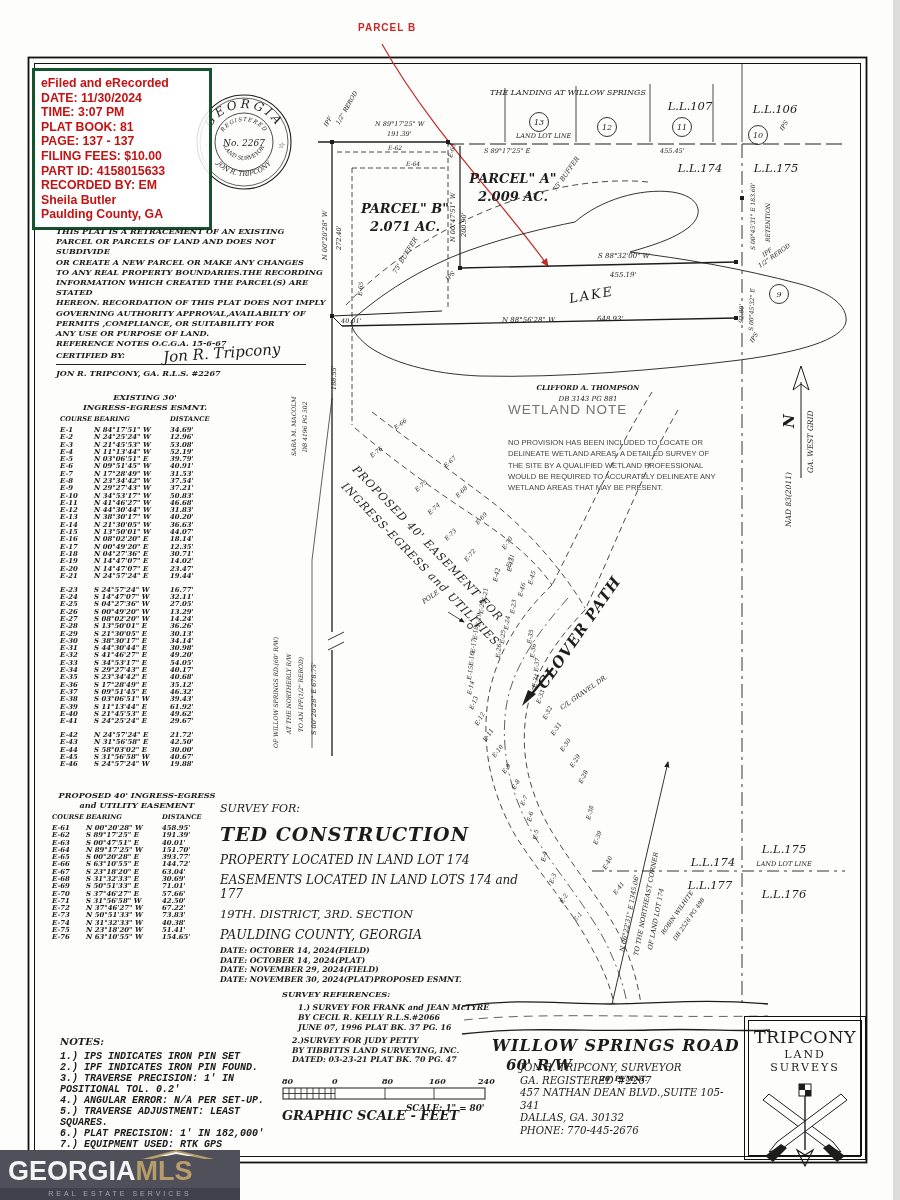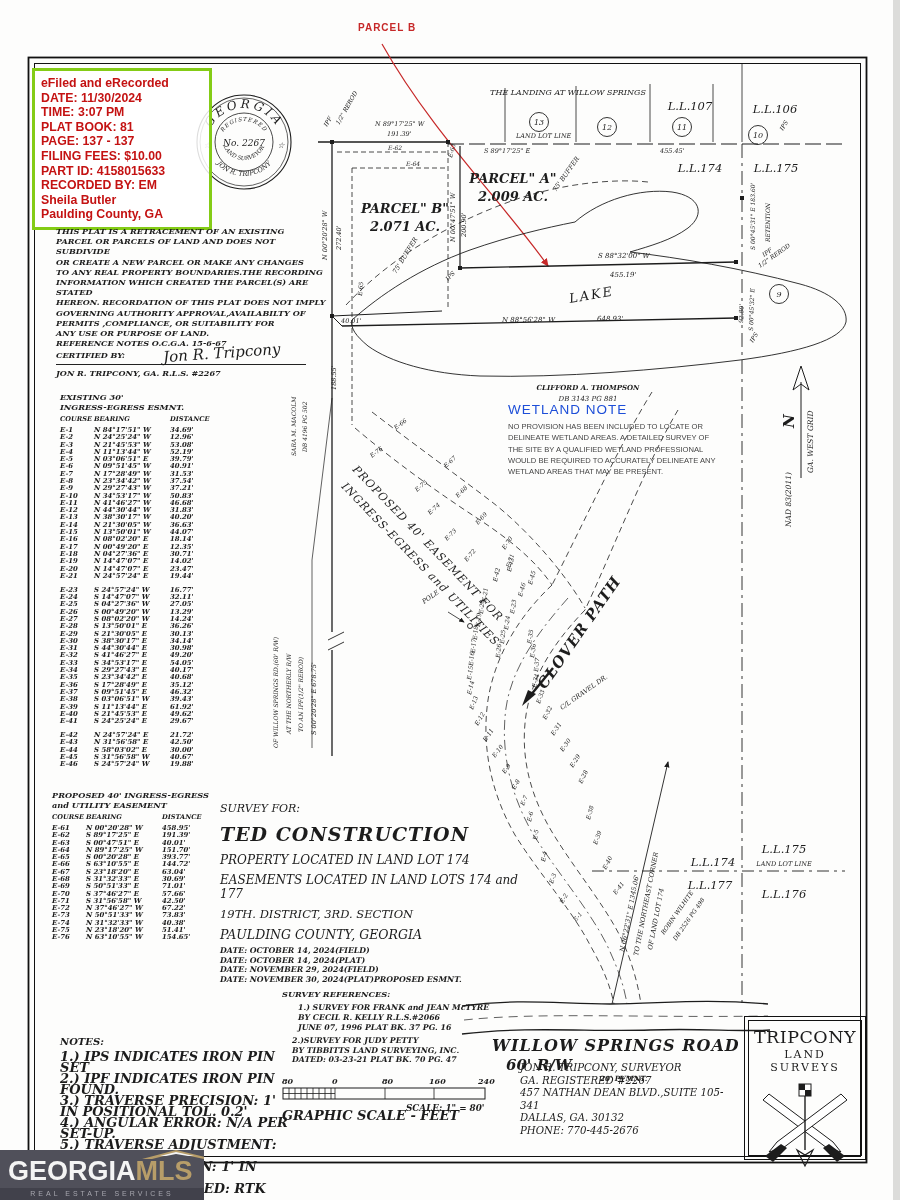--- a/index.html
+++ b/index.html
@@ -1,78 +1,78 @@
 <!DOCTYPE html>
 <html><head>
 <meta charset="utf-8">
 <style>
   html,body{margin:0;padding:0;background:#ffffff;}
   #sheet{position:relative;width:900px;height:1200px;background:#fdfdfc;overflow:hidden;
          font-family:"DejaVu Serif",serif;color:#1c1c1c;}
   svg text{font-family:"DejaVu Serif",serif;font-style:italic;fill:#1d1d1d;}
   .abs{position:absolute;}
   
-  #stamp{left:32px;top:68px;width:162px;border:3px solid #84cc16;padding:5px 6px;
+  #stamp{left:32px;top:68px;width:162px;border:3px solid #14532d;padding:5px 6px;
          font-family:"Liberation Sans",sans-serif;font-weight:bold;font-size:12.3px;
          line-height:14.6px;color:#c41212;background:rgba(255,255,255,.85);}
   
   #statement{left:56px;top:226px;width:272px;font-size:8.1px;line-height:10.2px;
              font-style:italic;font-weight:bold;}
   #statement .sig{font-size:15px;transform:rotate(-4deg);display:inline-block;
                   font-weight:normal;margin-left:38px;margin-top:-2px;}
   #statement .certline{margin-top:2px;}
   #statement .rule{border-top:1px solid #222;margin:3px 0 3px 0;width:250px;}
   
   .ctable{font-style:italic;font-weight:bold;font-size:6.9px;line-height:6.9px;}
-  .ctitle{font-size:8.2px;line-height:10px;margin-bottom:4px;}
+  .ctitle{text-align:center;font-size:8.2px;line-height:10px;margin-bottom:4px;}
   .chead{display:grid;grid-template-columns:34px 76px 48px;font-size:6.6px;margin-bottom:4px;}
   .cgrid{display:grid;grid-template-columns:34px 76px 48px;row-gap:0.4px;}
   #existing-table{left:60px;top:392px;width:170px;}
   #proposed-table{left:52px;top:790px;width:170px;}
   .tgap{height:7px;}
   
   #wetland{left:508px;top:402px;width:268px;font-family:"Liberation Sans",sans-serif;}
-  #wetland .wt{font-size:13.5px;letter-spacing:1px;color:#1d4ed8;margin-bottom:4px;font-weight:normal;}
+  #wetland .wt{font-size:13.5px;letter-spacing:1px;color:#737373;margin-bottom:20px;font-weight:normal;}
   #wetland .wl{font-size:7.6px;line-height:11.3px;color:#444;}
   
   #surveyfor{left:220px;top:802px;width:300px;font-style:italic;}
   #surveyfor .sf-label{font-size:11px;margin-bottom:8px;}
   #surveyfor .sf-client{font-size:19px;font-weight:bold;letter-spacing:1px;margin-bottom:8px;}
   #surveyfor .sf-l1{font-size:12px;margin-bottom:6px;}
   #surveyfor .sf-l2{font-size:12px;margin-bottom:6px;}
   #surveyfor .sf-l3{font-size:11.5px;margin-bottom:6px;}
   #surveyfor .sf-l4{font-size:12.5px;margin-bottom:4px;}
   #surveyfor .dates{font-size:7.8px;line-height:9.6px;font-weight:bold;}
   #surveyfor .refhead{font-size:8.2px;font-weight:bold;margin:5px 0 4px 62px;}
   #surveyfor .refs{font-size:7.8px;line-height:9.6px;font-weight:bold;margin-left:78px;}
   #surveyfor .refs2{margin-top:4px;margin-left:72px;}
   
   #notes{left:60px;top:1036px;width:230px;font-style:italic;font-weight:bold;}
   #notes .nt{font-size:10px;margin-bottom:4px;}
-  #notes .nl{font-size:13px;line-height:11px;}
+  #notes .nl{font-size:10px;line-height:11px;font-family:Liberation Mono, monospace;}
   
   #scalebar{left:282px;top:1076px;width:230px;font-style:italic;font-weight:bold;}
   #scalebar .nums{position:relative;height:10px;font-size:8px;}
   #scalebar .nums span{position:absolute;top:0;}
   #scalebar .caption{font-size:13px;margin-top:3px;}
   #scalebar .scale-txt{position:absolute;left:124px;top:27px;font-size:8.8px;}
   
   #roadlabel{left:492px;top:1036px;width:300px;font-style:italic;text-align:left;}
   #roadlabel .rl{font-size:16px;font-weight:bold;letter-spacing:1px;}
   #roadlabel .rw{font-size:15px;font-weight:bold;display:inline-block;margin-left:14px;}
   #roadlabel .pv{font-size:7.2px;font-weight:bold;margin-left:108px;}
   #contact{left:520px;top:1062px;width:220px;font-style:italic;
            font-size:10.2px;line-height:12.6px;}
   
   #tripbox{left:744px;top:1016px;width:120px;height:142px;border:1.6px solid #111;}
   #tripbox .inner{position:absolute;left:3px;top:3px;right:3px;bottom:3px;border:1px solid #111;}
   #tripbox .t1{text-align:center;font-size:17.5px;letter-spacing:0.5px;margin-top:6px;font-style:normal;}
   #tripbox .t2{text-align:center;font-size:11px;letter-spacing:2px;font-style:normal;margin-top:1px;}
   
-  #gmls{left:0;top:1150px;width:204px;height:50px;background:#50505a;
+  #gmls{left:0;top:1150px;width:240px;height:50px;background:#50505a;
         font-family:"Liberation Sans",sans-serif;overflow:hidden;}
   #gmls .row{position:absolute;left:8px;top:6px;font-size:27px;font-weight:bold;letter-spacing:0;}
   #gmls .g{color:#f4f4f4;}
   #gmls .m{color:#b79d69;}
   #gmls .strip{position:absolute;left:0;bottom:0;width:100%;height:12px;background:#41414b;
                color:#a6a6ae;font-size:7px;letter-spacing:3px;text-align:center;line-height:12px;}
   
   #redlabel{left:358px;top:22px;font-family:"Liberation Sans",sans-serif;font-weight:bold;
             font-size:10px;color:#c62828;letter-spacing:1px;}
   #right-edge{left:893px;top:0;width:7px;height:1200px;background:#dcdcda;}

